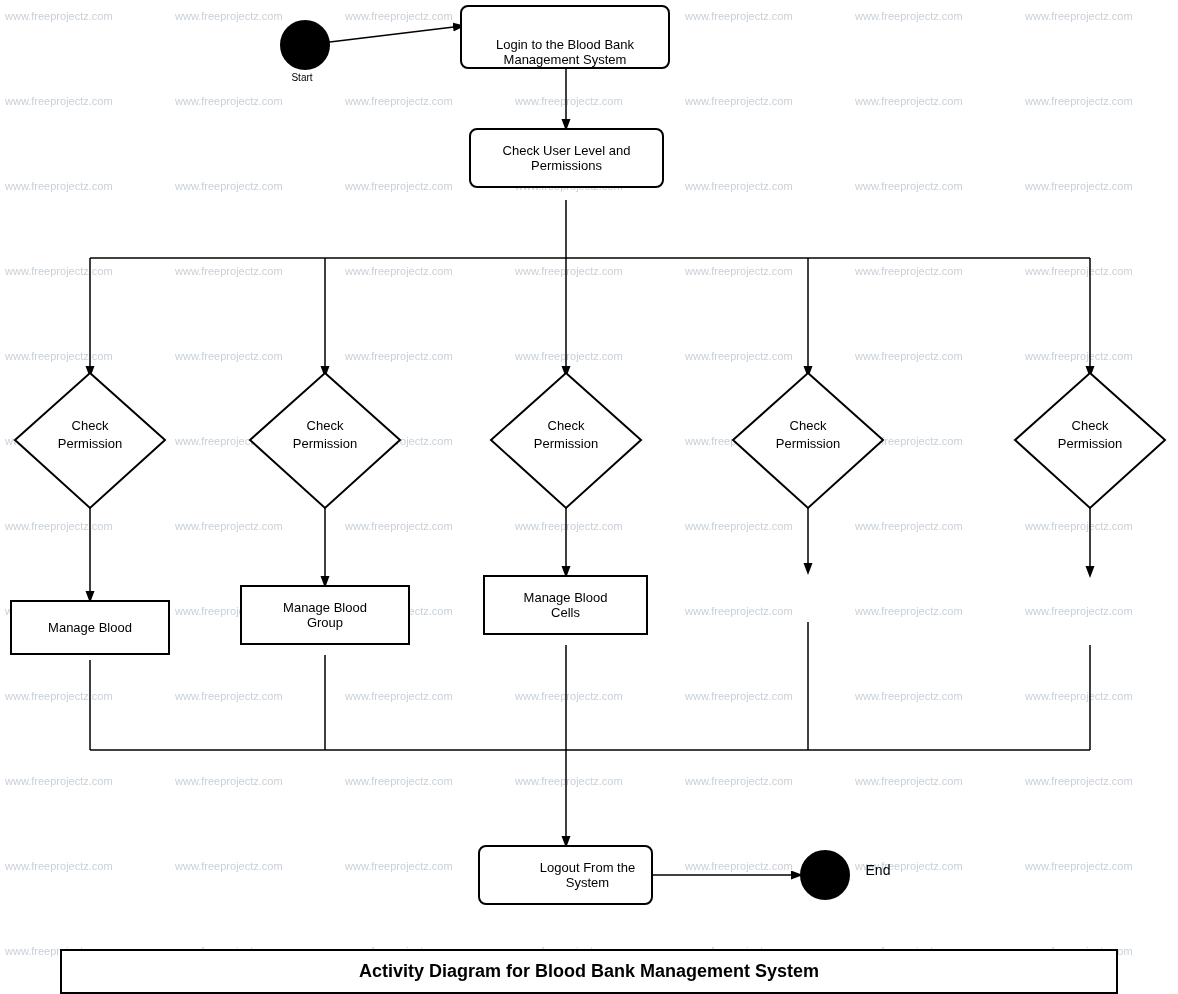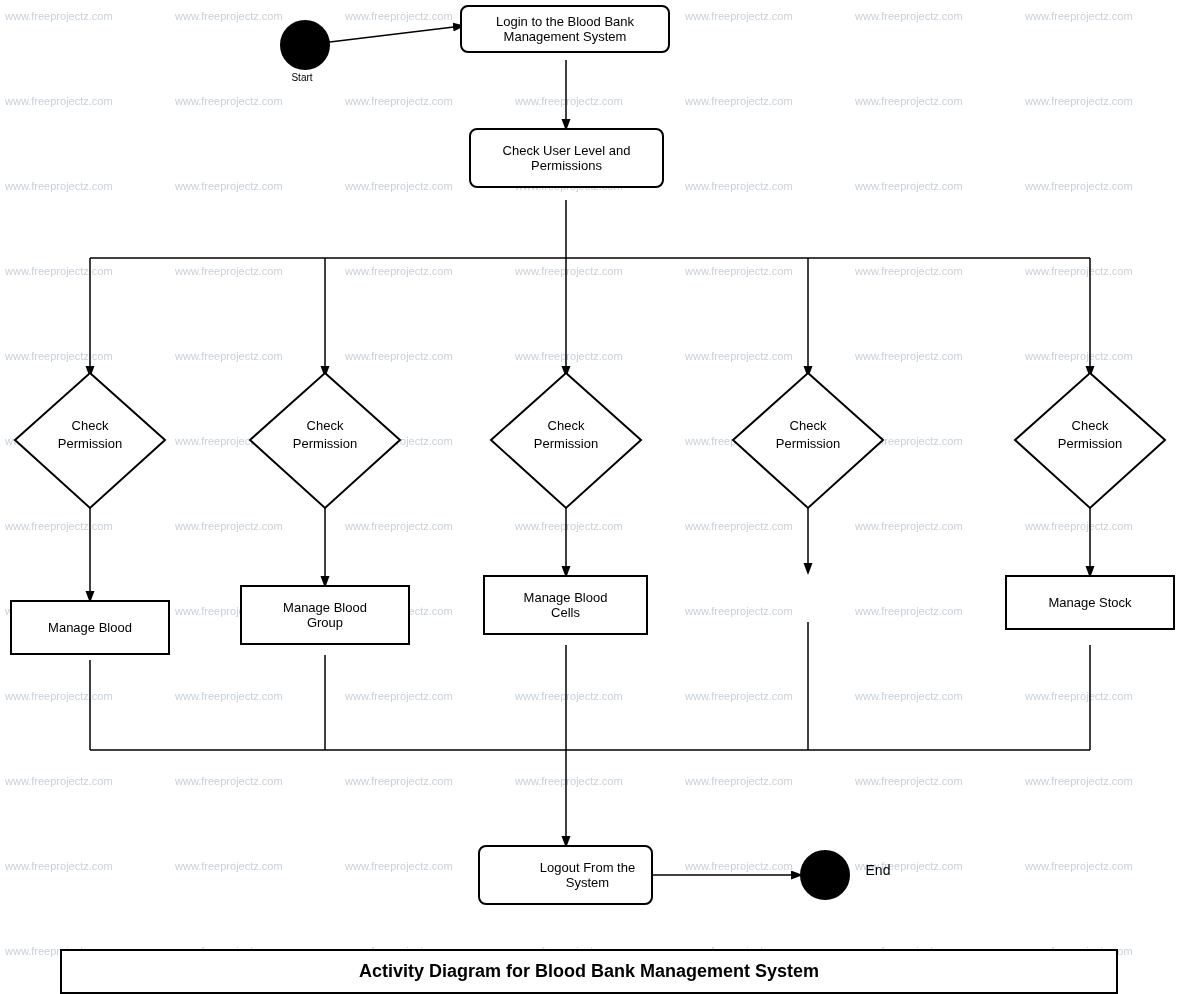--- a/index.html
+++ b/index.html
@@ -225,21 +225,21 @@
       <marker id="arrow" markerWidth="8" markerHeight="8" refX="6" refY="3" orient="auto">
         <path d="M0,0 L0,6 L8,3 z" fill="#000"></path>
       </marker>
     </defs>
   </svg>
 
   <div class="node node-circle" style="width:50px;height:50px;left:280px;top:20px;">
   </div>
   <div class="label-text" style="left:272px;top:72px;width:60px;">Start</div>
 
-  <div class="node node-rounded" style="width:210px;height:48px;left:460px;top:5px;">
+  <div class="node node-rounded" style="width:210px;height:64px;left:460px;top:5px;align-items:flex-end;">
     <span style="white-space:pre-line;font-size:13px;text-align:center;">Login to the Blood Bank
 Management System</span>
   </div>
 
   <div class="node node-rounded" style="width:195px;height:60px;left:469px;top:128px;">
     <span style="white-space:pre-line;font-size:13px;text-align:center;">Check User Level and
 Permissions</span>
   </div>
 
   <svg style="position:absolute;left:10px;top:368px;z-index:3;" width="160" height="145">
@@ -280,23 +280,20 @@
     <span style="white-space:pre-line;text-align:center;">Manage Blood
 Group</span>
   </div>
 
   <div class="node node-rect" style="width:165px;height:60px;left:483px;top:575px;">
     <span style="white-space:pre-line;text-align:center;">Manage Blood
 Cells</span>
   </div>
 
 
-  <div class="node node-rect" style="width:170px;height:55px;left:1005px;top:575px;">
-    <span>Manage Stock</span>
-  </div>
 
   <div class="node node-rounded" style="width:175px;height:60px;left:478px;top:845px;">
     <span style="white-space:pre-line;text-align:center;margin-left:44px;">Logout From the
 System</span>
   </div>
 
   <div class="node node-circle" style="width:50px;height:50px;left:800px;top:850px;">
   </div>
   <div class="label-text" style="left:858px;top:862px;width:40px;font-size:14px;">End</div>
 

